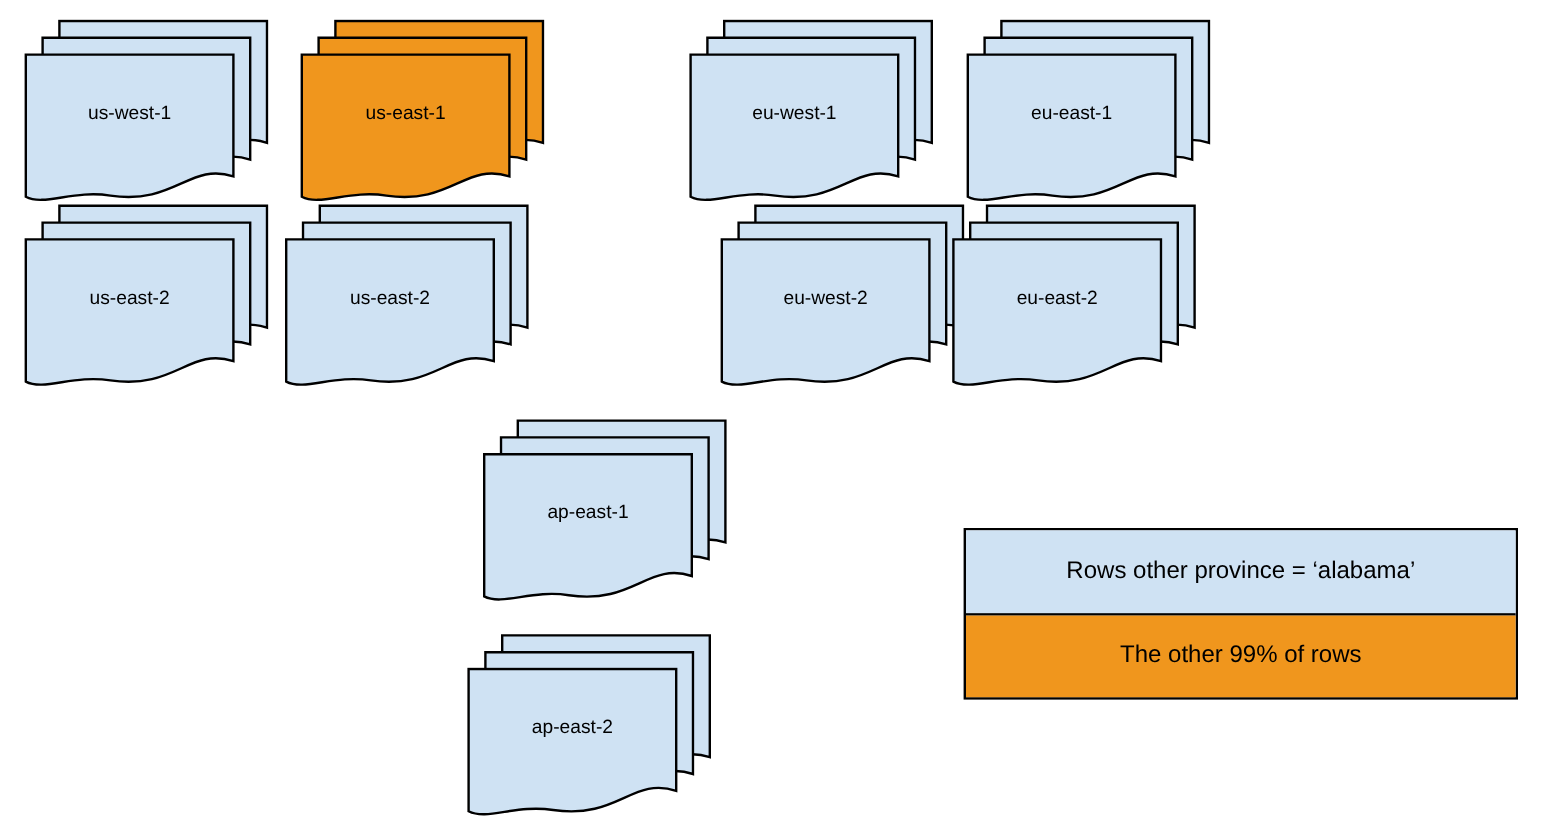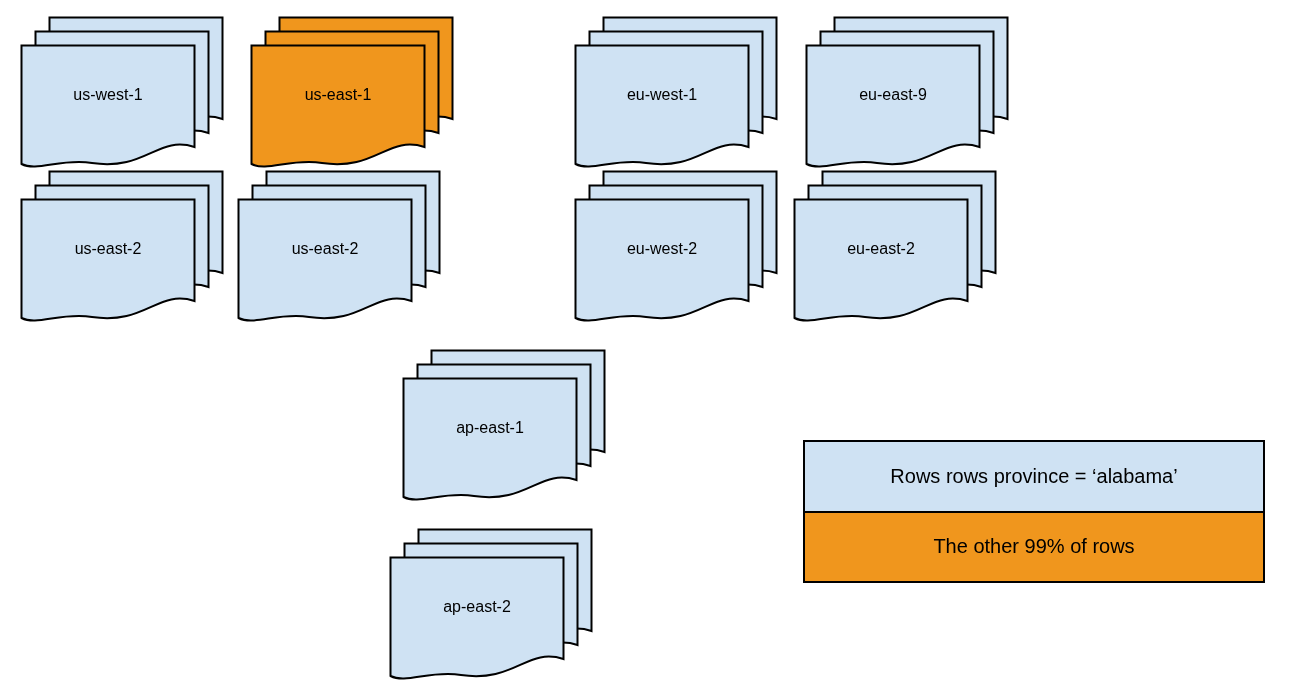--- a/index.html
+++ b/index.html
@@ -88,21 +88,21 @@
       </svg>
     <svg class="doc middle" viewBox="0 0 176 130">
         <path d="M1.5 1.5 H174.5 V103 C138 91 126 127 72 119 C41 114 17 128 1.5 120 Z"></path>
       </svg>
     <svg class="doc front" viewBox="0 0 176 130">
         <path d="M1.5 1.5 H174.5 V103 C138 91 126 127 72 119 C41 114 17 128 1.5 120 Z"></path>
       </svg>
     <div class="stack-label">us-east-2</div>
   </div>
 
-  <div class="stack" style="left:574px; top:170px;text-decoration:underline;">
+  <div class="stack" style="left:600px; top:170px;text-decoration:underline;">
     <svg class="doc back" viewBox="0 0 176 130">
         <path d="M1.5 1.5 H174.5 V103 C138 91 126 127 72 119 C41 114 17 128 1.5 120 Z"></path>
       </svg>
     <svg class="doc middle" viewBox="0 0 176 130">
         <path d="M1.5 1.5 H174.5 V103 C138 91 126 127 72 119 C41 114 17 128 1.5 120 Z"></path>
       </svg>
     <svg class="doc front" viewBox="0 0 176 130">
         <path d="M1.5 1.5 H174.5 V103 C138 91 126 127 72 119 C41 114 17 128 1.5 120 Z"></path>
       </svg>
     <div class="stack-label">eu-west-2</div>
@@ -176,38 +176,38 @@
   <div class="stack" style="left:805px; top:16px;">
     <svg class="doc back" viewBox="0 0 176 130">
         <path d="M1.5 1.5 H174.5 V103 C138 91 126 127 72 119 C41 114 17 128 1.5 120 Z"></path>
       </svg>
     <svg class="doc middle" viewBox="0 0 176 130">
         <path d="M1.5 1.5 H174.5 V103 C138 91 126 127 72 119 C41 114 17 128 1.5 120 Z"></path>
       </svg>
     <svg class="doc front" viewBox="0 0 176 130">
         <path d="M1.5 1.5 H174.5 V103 C138 91 126 127 72 119 C41 114 17 128 1.5 120 Z"></path>
       </svg>
-    <div class="stack-label">eu-east-9</div>
+    <div class="stack-label">eu-east-1</div>
   </div>
 
   <div class="stack" style="left:402px; top:349px;">
     <svg class="doc back" viewBox="0 0 176 130">
         <path d="M1.5 1.5 H174.5 V103 C138 91 126 127 72 119 C41 114 17 128 1.5 120 Z"></path>
       </svg>
     <svg class="doc middle" viewBox="0 0 176 130">
         <path d="M1.5 1.5 H174.5 V103 C138 91 126 127 72 119 C41 114 17 128 1.5 120 Z"></path>
       </svg>
     <svg class="doc front" viewBox="0 0 176 130">
         <path d="M1.5 1.5 H174.5 V103 C138 91 126 127 72 119 C41 114 17 128 1.5 120 Z"></path>
       </svg>
     <div class="stack-label">ap-east-1</div>
   </div>
 
   <div class="legend">
     <div class="legend-row blue">
-      <span>Rows rows province = ‘alabama’</span>
+      <span>Rows other province = ‘alabama’</span>
     </div>
     <div class="legend-row orange">
       <span>The other 99% of rows</span>
     </div>
   </div>
 
 </div>
 
 </body></html>

